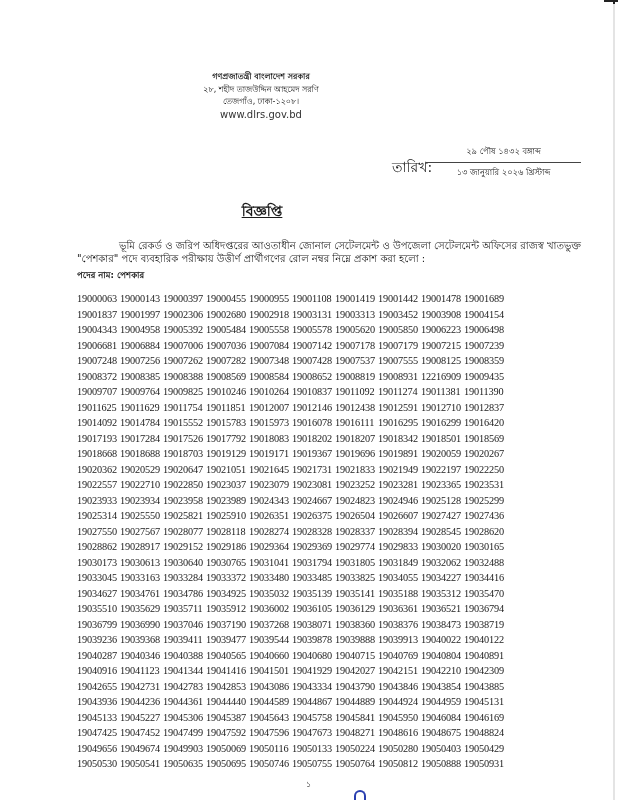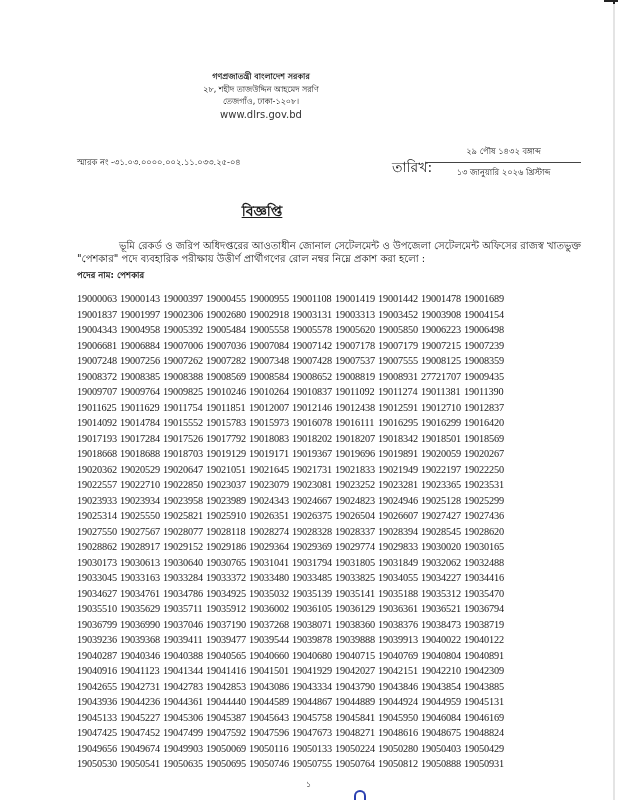--- a/index.html
+++ b/index.html
@@ -66,21 +66,20 @@
   <div class="right-edge"></div>
   <div class="right-edge-top"></div>
 
   <div class="header">
     <div class="l1">গণপ্রজাতন্ত্রী বাংলাদেশ সরকার</div>
     <div>২৮, শহীদ তাজউদ্দিন আহমেদ সরণি</div>
     <div>তেজগাঁও, ঢাকা-১২০৮।</div>
     <div class="web">www.dlrs.gov.bd</div>
   </div>
 
-  <div class="memo">স্মারক নং -৩১.০৩.০০০০.০০২.১১.০৩৩.২৫-০৪</div>
   <div class="date-label">তারিখ:</div>
   <div class="date-block">
     <div class="d1">২৯ পৌষ ১৪৩২ বঙ্গাব্দ</div>
     <div class="d2">১৩ জানুয়ারি ২০২৬ খ্রিস্টাব্দ</div>
   </div>
 
   <div class="notice-title">বিজ্ঞপ্তি</div>
   <div class="para p1">ভূমি রেকর্ড ও জরিপ অধিদপ্তরের আওতাধীন জোনাল সেটেলমেন্ট ও উপজেলা সেটেলমেন্ট অফিসের রাজস্ব খাতভুক্ত</div>
   <div class="para p2">"পেশকার" পদে ব্যবহারিক পরীক্ষায় উত্তীর্ণ প্রার্থীগণের রোল নম্বর নিম্নে প্রকাশ করা হলো :</div>
   <div class="post-label">পদের নাম: পেশকার</div>
@@ -137,21 +136,21 @@
       <div class="cell">19008125</div>
       <div class="cell">19008359</div>
       <div class="cell">19008372</div>
       <div class="cell">19008385</div>
       <div class="cell">19008388</div>
       <div class="cell">19008569</div>
       <div class="cell">19008584</div>
       <div class="cell">19008652</div>
       <div class="cell">19008819</div>
       <div class="cell">19008931</div>
-      <div class="cell">27721707</div>
+      <div class="cell">12216909</div>
       <div class="cell">19009435</div>
       <div class="cell">19009707</div>
       <div class="cell">19009764</div>
       <div class="cell">19009825</div>
       <div class="cell">19010246</div>
       <div class="cell">19010264</div>
       <div class="cell">19010837</div>
       <div class="cell">19011092</div>
       <div class="cell">19011274</div>
       <div class="cell">19011381</div>

